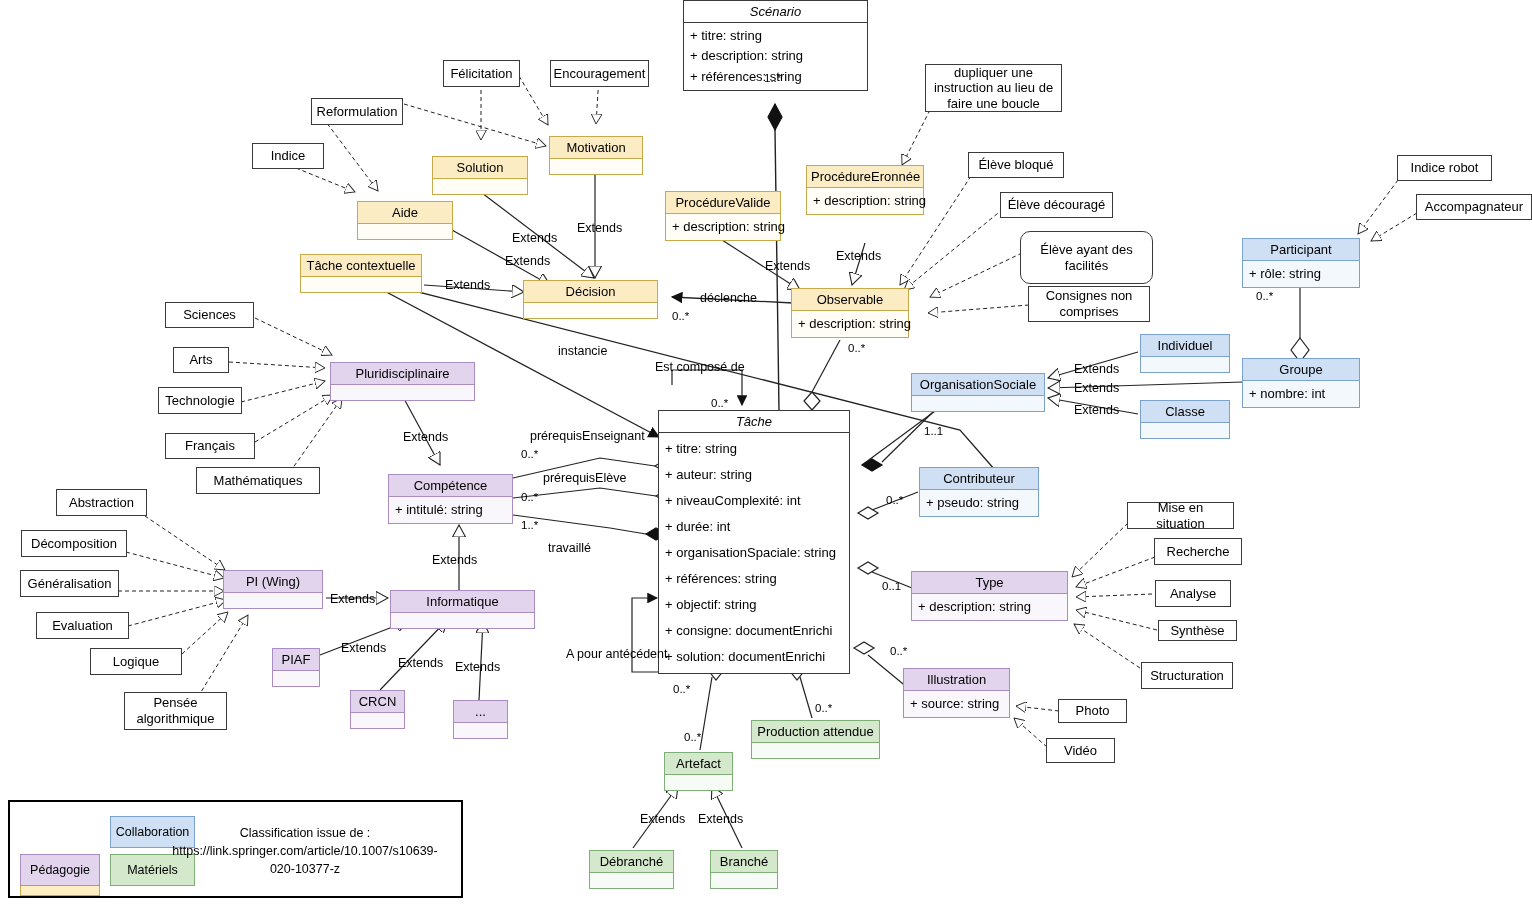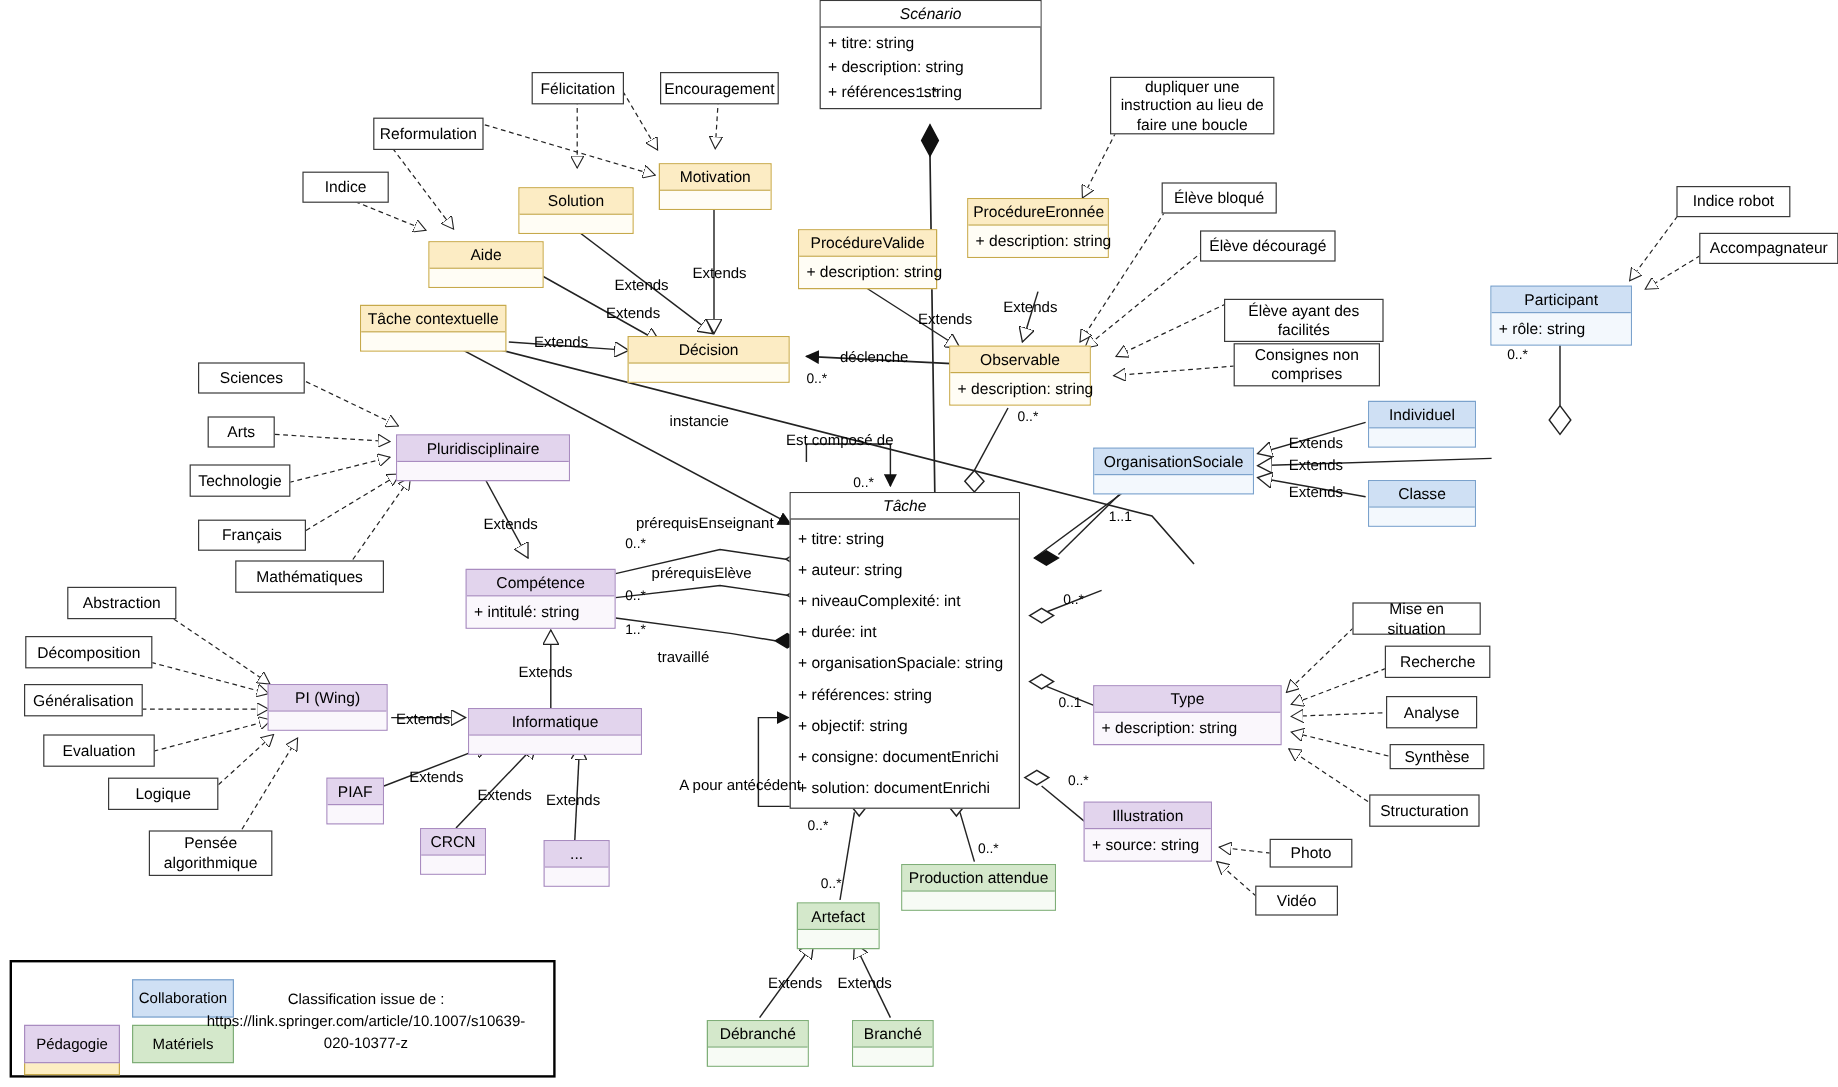--- a/index.html
+++ b/index.html
@@ -306,21 +306,33 @@
     <div class="attrs empty"></div>
   </div>
 
   <div class="cls collab" style="left:1242px; top:238px; width:118px;">
     <div class="hdr">Participant</div>
     <div class="attrs">
       <div class="attr">+ rôle: string</div>
     </div>
   </div>
 
-
+  <div class="cls collab" style="left:1242px; top:358px; width:118px;">
+    <div class="hdr">Groupe</div>
+    <div class="attrs">
+      <div class="attr">+ nombre: int</div>
+    </div>
+  </div>
+
+  <div class="cls collab" style="left:919px; top:467px; width:120px;">
+    <div class="hdr">Contributeur</div>
+    <div class="attrs">
+      <div class="attr">+ pseudo: string</div>
+    </div>
+  </div>
 
   <div class="cls materiel" style="left:664px; top:752px; width:69px;">
     <div class="hdr">Artefact</div>
     <div class="attrs empty"></div>
   </div>
 
   <div class="cls materiel" style="left:589px; top:850px; width:85px;">
     <div class="hdr">Débranché</div>
     <div class="attrs empty"></div>
   </div>
@@ -349,21 +361,21 @@
     </div>
   <div class="plain-only" style="left:925px;top:64px;width:137px;height:48px;">
       <span>dupliquer une instruction au lieu de faire une boucle</span>
     </div>
   <div class="plain-only" style="left:968px;top:152px;width:96px;height:26px;">
       <span>Élève bloqué</span>
     </div>
   <div class="plain-only" style="left:1000px;top:192px;width:113px;height:26px;">
       <span>Élève découragé</span>
     </div>
-  <div class="plain-only" style="left:1020px;top:249px;width:133px;height:36px;">
+  <div class="plain-only" style="left:1020px;top:231px;width:133px;height:53px;border-radius:10px;">
       <span>Élève ayant des facilités</span>
     </div>
   <div class="plain-only" style="left:1028px;top:286px;width:122px;height:36px;">
       <span>Consignes non comprises</span>
     </div>
   <div class="plain-only" style="left:1397px;top:155px;width:95px;height:26px;">
       <span>Indice robot</span>
     </div>
   <div class="plain-only" style="left:1416px;top:194px;width:116px;height:26px;">
       <span>Accompagnateur</span>

